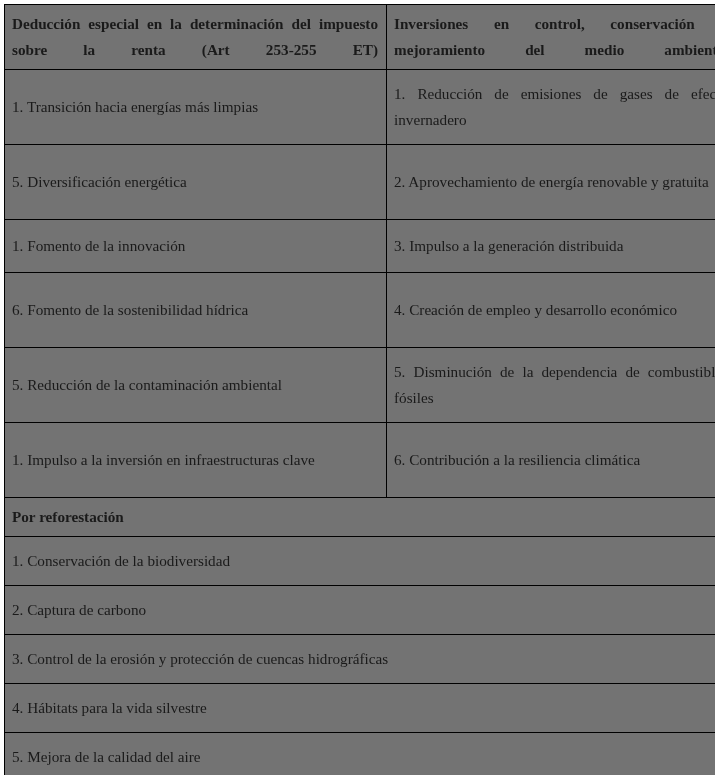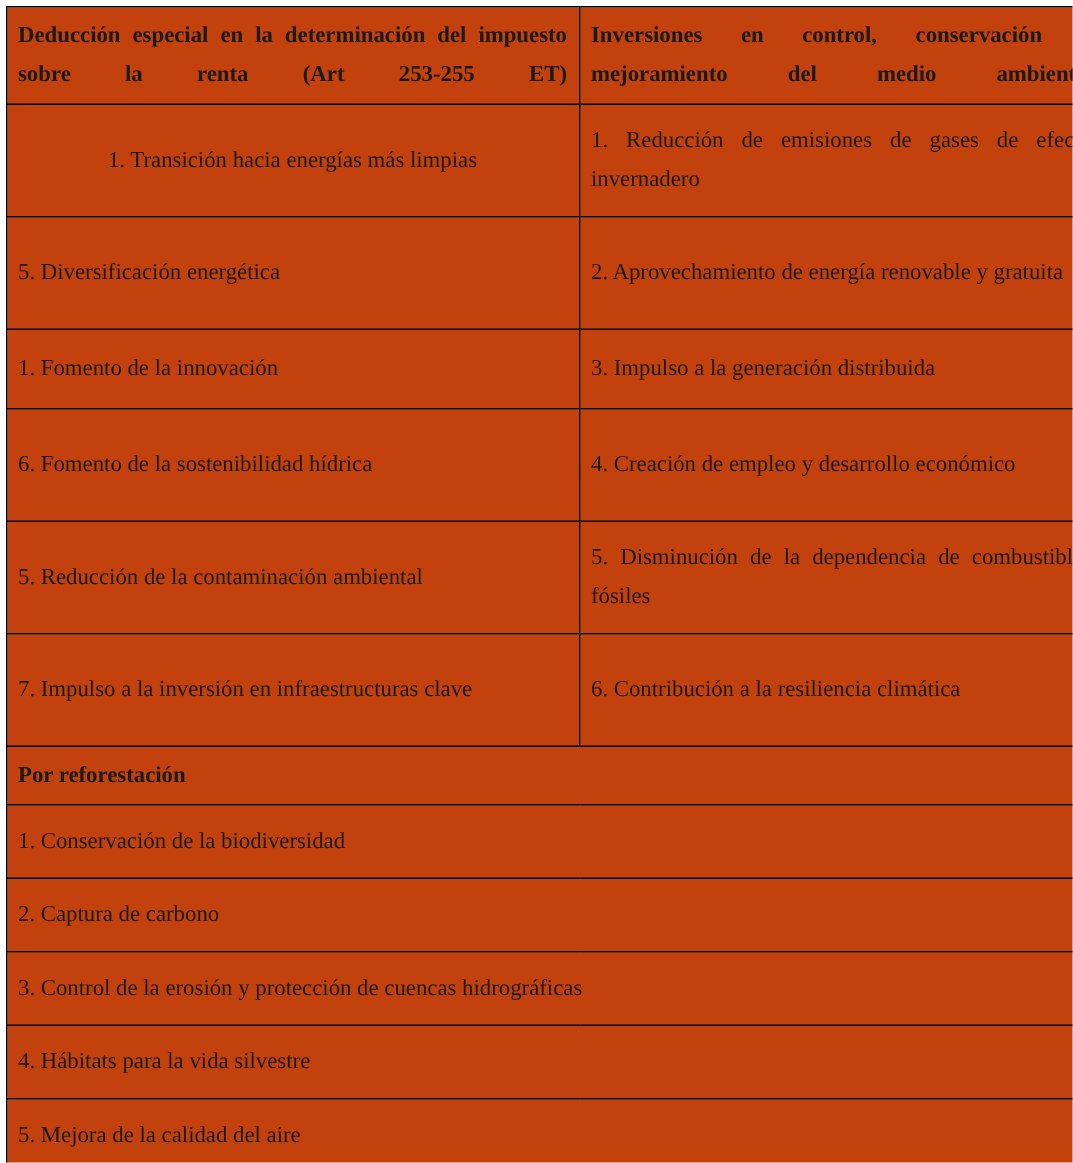--- a/index.html
+++ b/index.html
@@ -30,21 +30,21 @@
     border: 1px solid #000000;
   }
 
   table.doc-table td {
     border: 1px solid #000000;
     vertical-align: middle;
     padding: 6px 8px 6px 7px;
     font-size: 15.2px;
     line-height: 1.72;
     color: #1a1a1a;
-    background: #c2410c;
+    background: #737373;
   }
 
   
   td.hdr {
     background: #14275b;
     color: #ffffff;
     font-weight: bold;
     text-align: justify;
     text-align-last: justify;
     font-size: 15.4px;
@@ -71,21 +71,21 @@
   }
 
   td.just {
     text-align: justify;
     text-align-last: left;
   }
 
   td.col-left  { width: 366px; }
   td.col-right { width: 334px; }
 
-  .tall-1 { height: 62px; text-align: center; }
+  .tall-1 { height: 62px; }
   .tall-2 { height: 62px; }
   .tall-3 { height: 40px; }
   .tall-4 { height: 62px; }
   .tall-5 { height: 62px; }
   .tall-6 { height: 62px; }
   .row-s  { height: 36px; }
 </style>
 </head>
 <body>
 
@@ -118,21 +118,21 @@
         <td class="col-left tall-4">6. Fomento de la sostenibilidad hídrica</td>
         <td class="col-right just tall-4">4. Creación de empleo y desarrollo económico</td>
       </tr>
 
       <tr>
         <td class="col-left tall-5">5. Reducción de la contaminación ambiental</td>
         <td class="col-right just tall-5">5. Disminución de la dependencia de combustibles fósiles</td>
       </tr>
 
       <tr>
-        <td class="col-left just tall-6">7. Impulso a la inversión en infraestructuras clave</td>
+        <td class="col-left just tall-6">1. Impulso a la inversión en infraestructuras clave</td>
         <td class="col-right tall-6">6. Contribución a la resiliencia climática</td>
       </tr>
 
       <tr>
         <td class="band" colspan="2">Por reforestación</td>
       </tr>
 
       <tr>
         <td class="row-s" colspan="2">1. Conservación de la biodiversidad</td>
       </tr>

